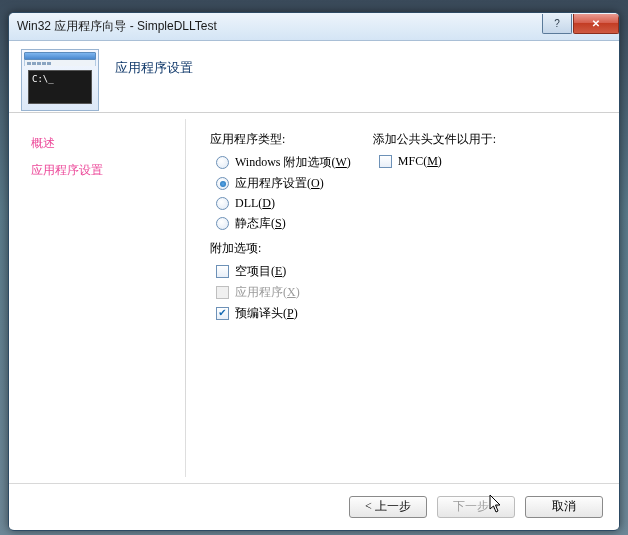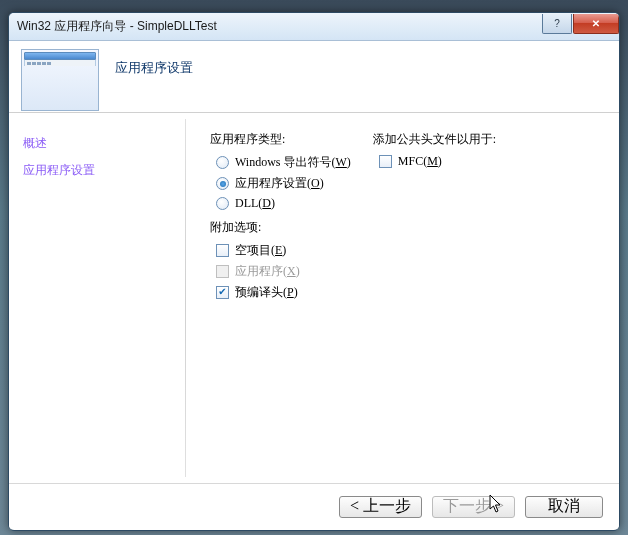--- a/index.html
+++ b/index.html
@@ -46,22 +46,22 @@
   .banner-icon .mini-menu span { width:4px; height:3px; background:#8aa5c2; }
   .banner-icon .term {
     height: 34px; margin: 4px; background: #1a1a1a; border: 1px solid #555;
     color: #fff; font-family: Consolas, monospace; font-size: 9px; padding: 3px 3px;
   }
   .header-title { font-size: 13px; color: #123a6b; padding-top: 10px; font-family: "SimSun", serif; font-weight: normal; }
   .body-area {
     display: flex; height: 370px; background: #fff;
   }
   .sidebar {
-    width: 176px; padding: 22px 8px 8px 14px;
-    font-size: 12px; color: #8b5cf6;
+    width: 176px; padding: 22px 8px 8px 22px;
+    font-size: 12px; color: #ec4899;
   }
   .sidebar .nav-item { margin-bottom: 10px; cursor: pointer; font-family: "SimSun", serif; }
   .sidebar .nav-item.active { }
   .sep-vert { width: 1px; background: linear-gradient(to bottom,#e0e0e0,#d0d0d0,#e0e0e0); margin: 6px 0; }
   .content {
     flex: 1; padding: 18px 18px 8px 24px; font-family: "SimSun", serif;
   }
   .content-cols { display: flex; gap: 22px; }
   .col { }
   .group-label { margin-bottom: 6px; }
@@ -82,21 +82,21 @@
   .footer {
     height: 46px; border-top: 1px solid #d8d8d8;
     display: flex; align-items: center; justify-content: flex-end; gap: 10px; padding: 0 16px;
     background: #fff;
   }
   .btn {
     min-width: 78px; height: 22px; padding: 0 10px;
     border: 1px solid #8a8a8a; border-radius: 3px;
     background: linear-gradient(to bottom,#fdfdfd,#e7e7e7);
     display: inline-flex; align-items: center; justify-content: center;
-    font-size: 16px; cursor: pointer; font-family: "SimSun", serif; text-align: right;
+    font-size: 12px; cursor: pointer; font-family: "SimSun", serif; text-align: right;
   }
   .btn.disabled { color: #9a9a9a; border-color: #bcbcbc; cursor: default; }
   .btn.focus { border-color: #3c7fb1; box-shadow: 0 0 0 1px #7eb4e1 inset; }
   .cursor-icon {
     position: absolute; width: 14px; height: 20px; right: 116px; bottom: 16px;
   }
 </style>
 </head>
 <body>
 
@@ -118,48 +118,53 @@
   <div class="header">
     <div class="banner-icon">
       <div class="mini-tb"></div>
       <div class="mini-menu">
             <span></span>
             <span></span>
             <span></span>
             <span></span>
             <span></span>
           </div>
+      <div class="term">C:\_</div>
     </div>
     <div class="header-title">应用程序设置</div>
   </div>
 
   <div class="body-area">
     <div class="sidebar">
       <div class="nav-item">概述</div>
       <div class="nav-item active">应用程序设置</div>
     </div>
     <div class="sep-vert"></div>
 
     <div class="content">
       <div class="content-cols">
         <div class="col">
 
           <div class="group-label">应用程序类型:</div>
 
           <div class="opt-row">
             <span class="radio"></span>
-            <span><span>Windows 导出符号(</span><span class="mn">W</span><span>)</span></span>
+            <span><span>Windows 附加选项(</span><span class="mn">W</span><span>)</span></span>
           </div>
           <div class="opt-row">
             <span class="radio sel"></span>
             <span><span>应用程序设置(</span><span class="mn">O</span><span>)</span></span>
           </div>
           <div class="opt-row">
             <span class="radio"></span>
             <span><span>DLL(</span><span class="mn">D</span><span>)</span></span>
+          </div>
+          <div class="opt-row">
+            <span class="radio"></span>
+            <span><span>静态库(</span><span class="mn">S</span><span>)</span></span>
           </div>
 
           <div class="group-label" style="margin-top:8px">附加选项:</div>
 
           <div class="opt-row">
             <span class="check"></span>
             <span><span>空项目(</span><span class="mn">E</span><span>)</span></span>
           </div>
           <div class="opt-row disabled">
             <span class="check disabled"></span>

